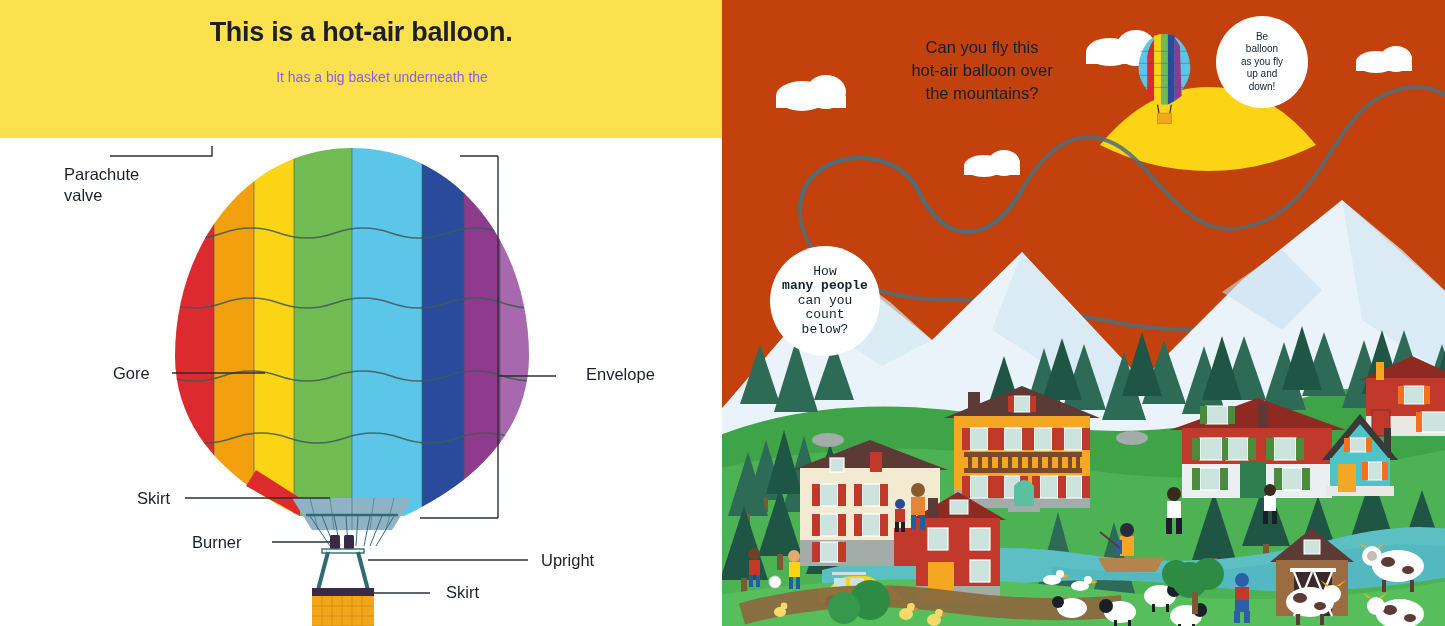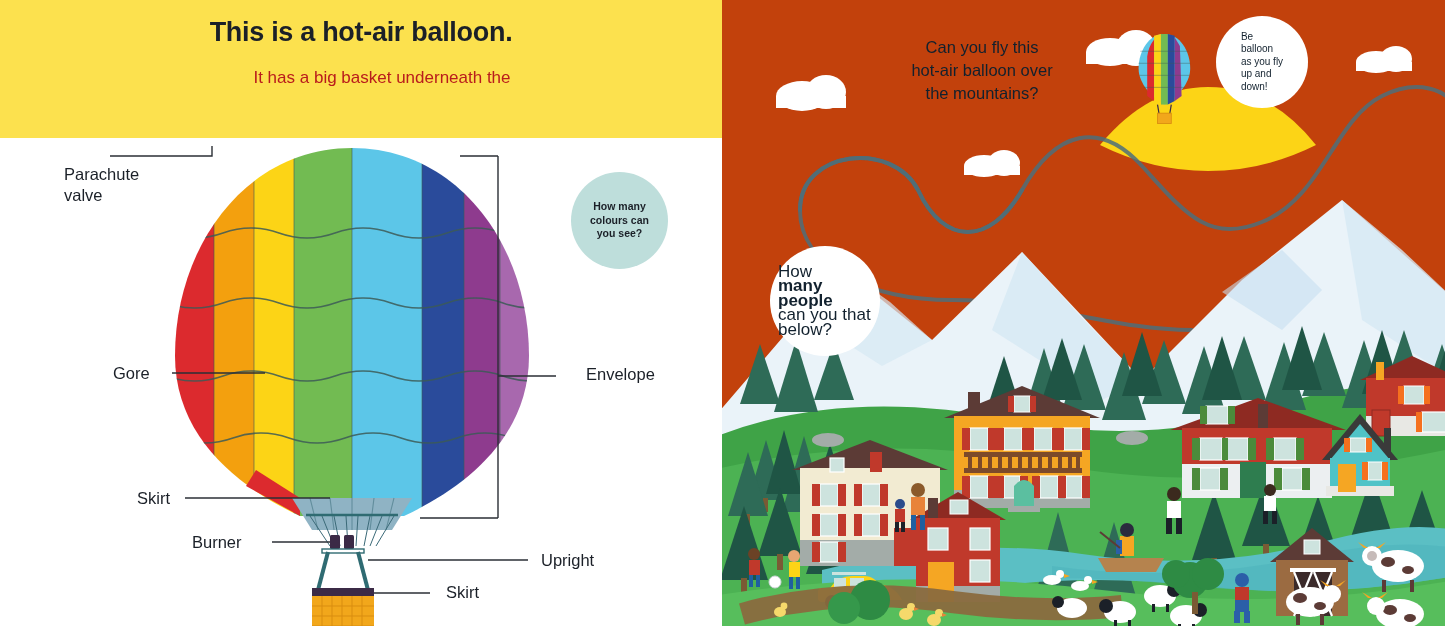--- a/index.html
+++ b/index.html
@@ -12,21 +12,21 @@
 
   
   #left-panel { position:absolute; left:0; top:0; width:722px; height:626px; background:#ffffff; overflow:hidden; }
   #yellow-band { position:absolute; left:0; top:0; width:722px; height:138px; background:#FCE14E; }
   #page-title {
     position:absolute; left:0; top:17px; width:722px; text-align:center;
     font-size:27px; font-weight:bold; color:#1b2028; letter-spacing:-0.3px;
   }
   #page-subtitle {
     position:absolute; left:0; top:66px; width:764px; text-align:center;
-    font-size:17px; line-height:23px; color:#b91c1c;
+    font-size:14px; line-height:23px; color:#8b5cf6;
   }
 
   
   #balloon-figure { position:absolute; left:0; top:138px; width:722px; height:488px; }
   .lbl { position:absolute; font-size:16.5px; color:#1b2028; white-space:pre; line-height:21px; }
 
   
   #colours-bubble {
     position:absolute; left:571px; top:172px; width:97px; height:97px;
     border-radius:50%; background:#BEDEDB;
@@ -35,24 +35,24 @@
   }
 
   
   #right-panel { position:absolute; left:722px; top:0; width:723px; height:626px; background:#c2410c; overflow:hidden; }
   #right-heading {
     position:absolute; left:130px; top:36px; width:260px; text-align:center;
     font-size:16.5px; line-height:23px; color:#12212e;
   }
   .wbubble {
     position:absolute; border-radius:50%; background:#FFFFFF;
-    display:flex; align-items:center; justify-content:center; text-align:left;
+    display:flex; align-items:center; justify-content:center; text-align:center;
     color:#12212e; padding:0 8px;
   }
-  #people-bubble { left:48px; top:246px; width:110px; height:110px; font-size:17px; line-height:14.5px; }
+  #people-bubble { left:48px; top:246px; width:110px; height:110px; font-size:13px; line-height:14.5px;font-family:Liberation Mono, monospace; }
   #careful-bubble { left:494px; top:16px; width:92px; height:92px; font-size:10px; line-height:12.5px; }
   .b-strong { font-weight:bold; }
 </style>
 </head>
 <body>
 
 <div id="page">
 
   <div id="left-panel">
     <div id="yellow-band"></div>
@@ -165,27 +165,20 @@
       
       <div class="lbl" style="left:64px; top:26px; text-align:left; width:92px;"><span>Parachute</span><br><span>valve</span></div>
       <div class="lbl" style="left:113px; top:225px;">Gore</div>
       <div class="lbl" style="left:137px; top:350px;">Skirt</div>
       <div class="lbl" style="left:192px; top:394px;">Burner</div>
       <div class="lbl" style="left:586px; top:226px;">Envelope</div>
       <div class="lbl" style="left:541px; top:412px;">Upright</div>
       <div class="lbl" style="left:446px; top:444px;">Skirt</div>
     </div>
 
-    <div id="colours-bubble">
-      <div>
-        <span>How many</span><br>
-        <span>colours can</span><br>
-        <span>you see?</span>
-      </div>
-    </div>
   </div>
 
   <div id="right-panel">
     <svg width="723" height="626" viewBox="0 0 723 626">
 
       <g fill="#ffffff">
         <g>
           <ellipse cx="80" cy="96" rx="26" ry="15"></ellipse>
             <ellipse cx="104" cy="92" rx="20" ry="17"></ellipse>
             <rect x="54" y="96" width="70" height="12"></rect>
@@ -688,21 +681,21 @@
     <div id="right-heading">
       <span>Can you fly this</span><br>
       <span>hot-air balloon over</span><br>
       <span>the mountains?</span>
     </div>
 
     <div class="wbubble" id="people-bubble">
       <div>
         <span>How</span><br>
         <span class="b-strong">many people</span><br>
-        <span>can you that</span><br>
+        <span>can you count</span><br>
         <span>below?</span>
       </div>
     </div>
 
     <div class="wbubble" id="careful-bubble">
       <div>
         <span>Be</span><br>
         <span>balloon</span><br>
         <span>as you fly</span><br>
         <span>up and</span><br>

